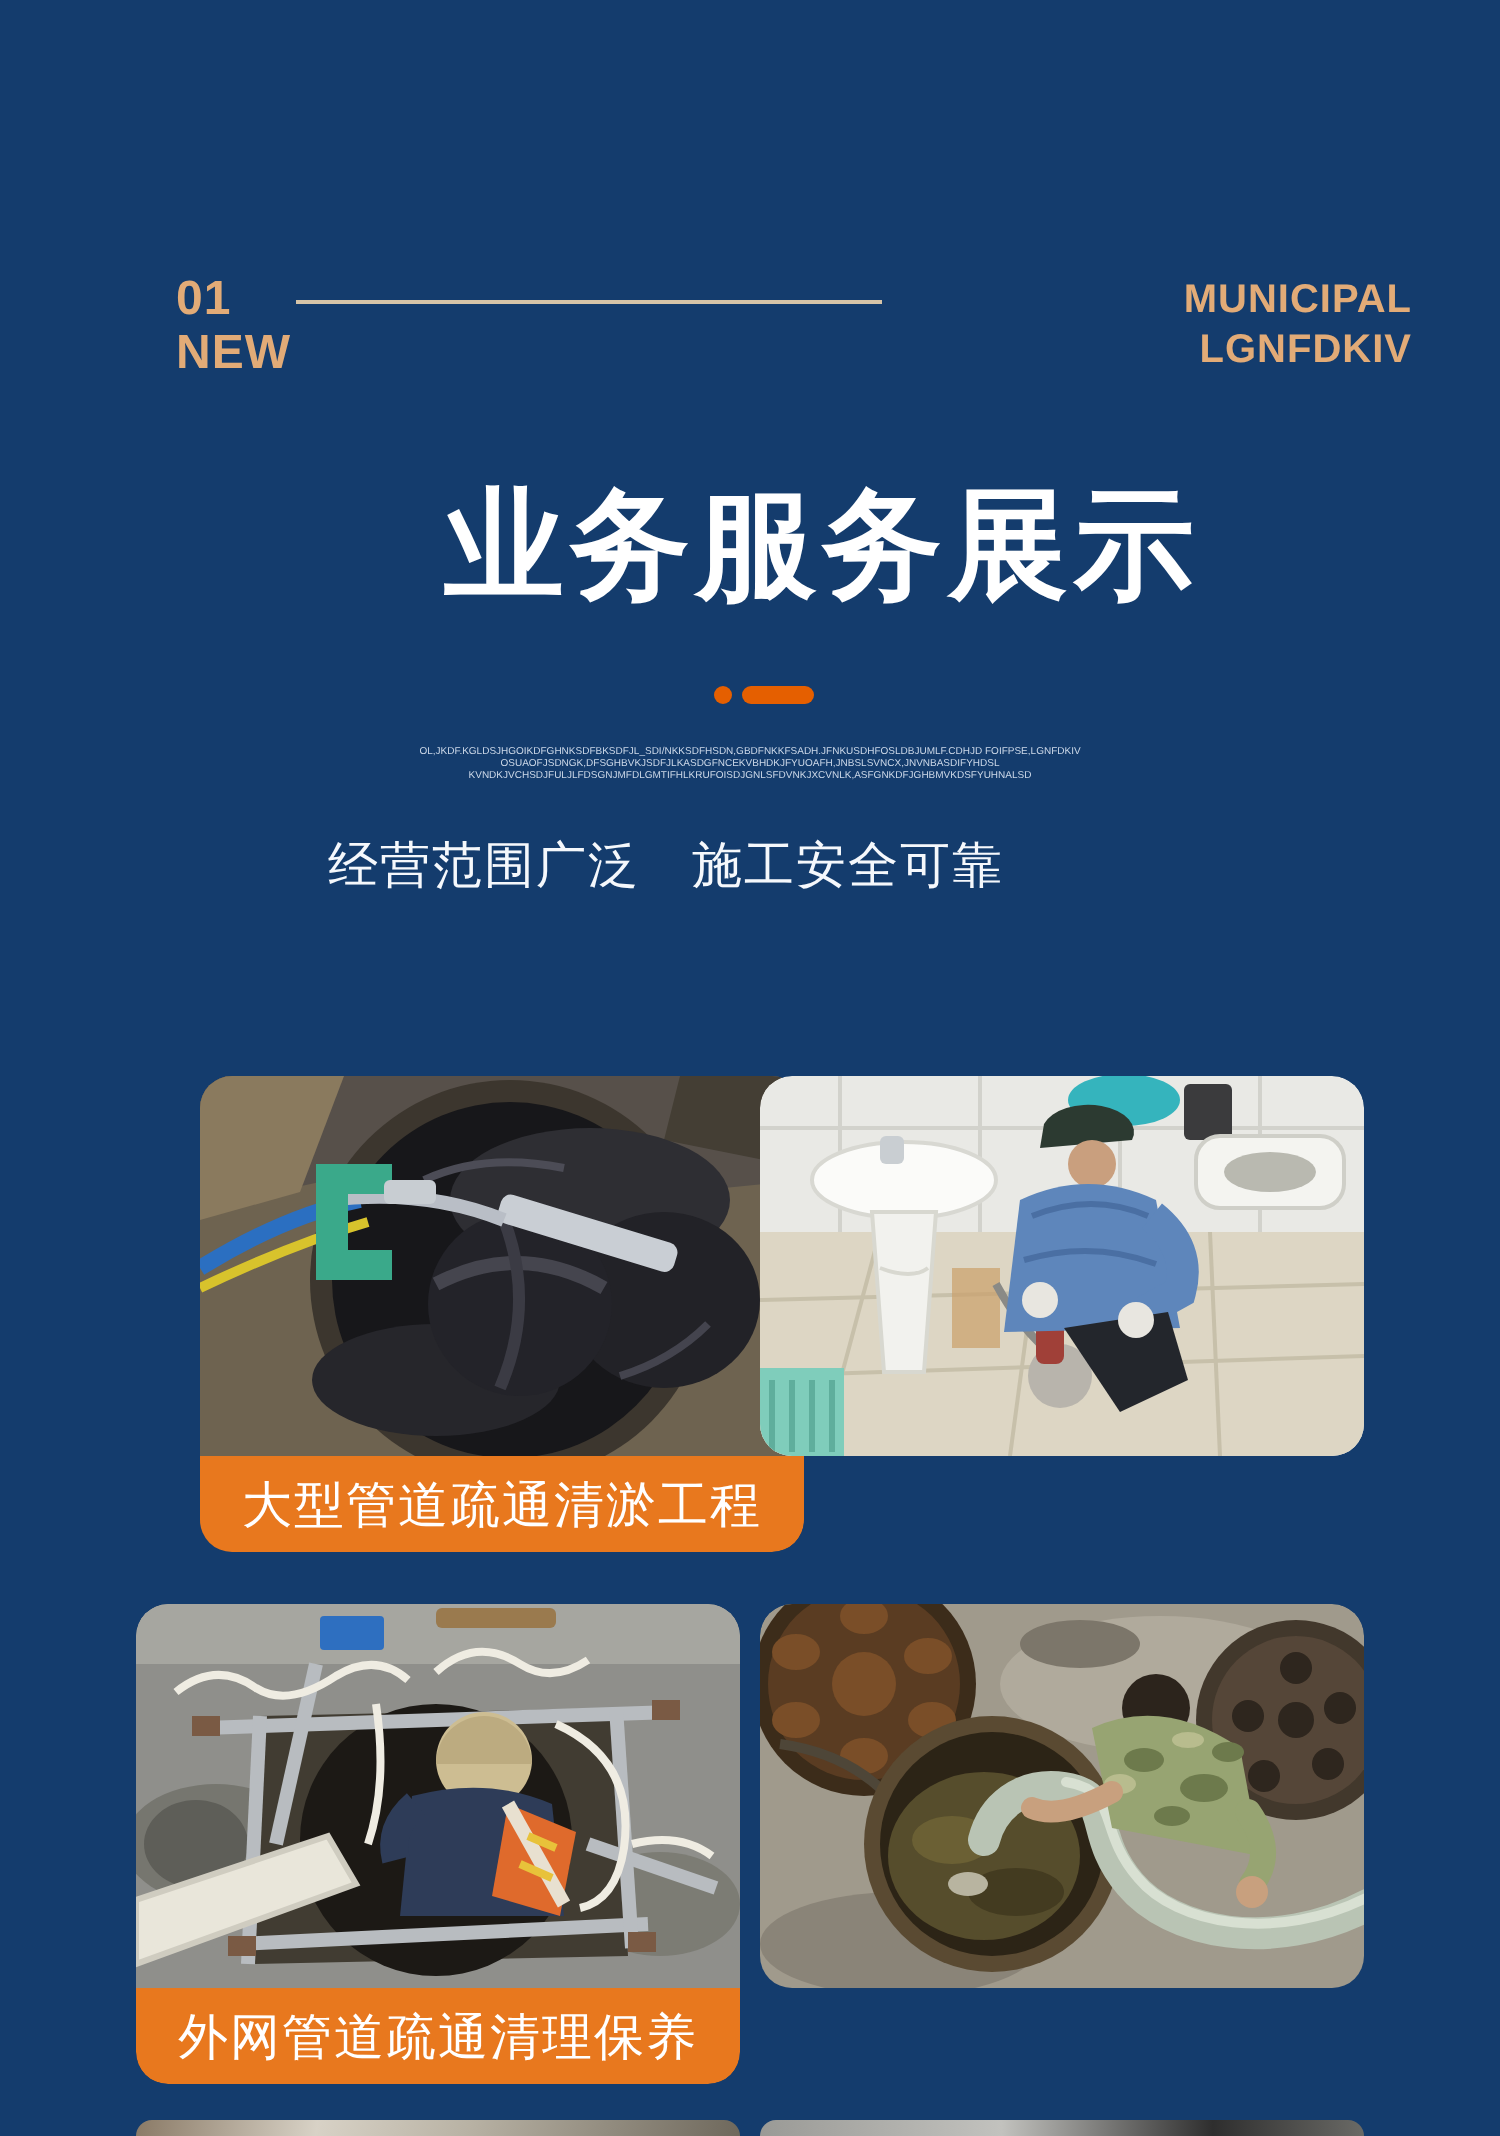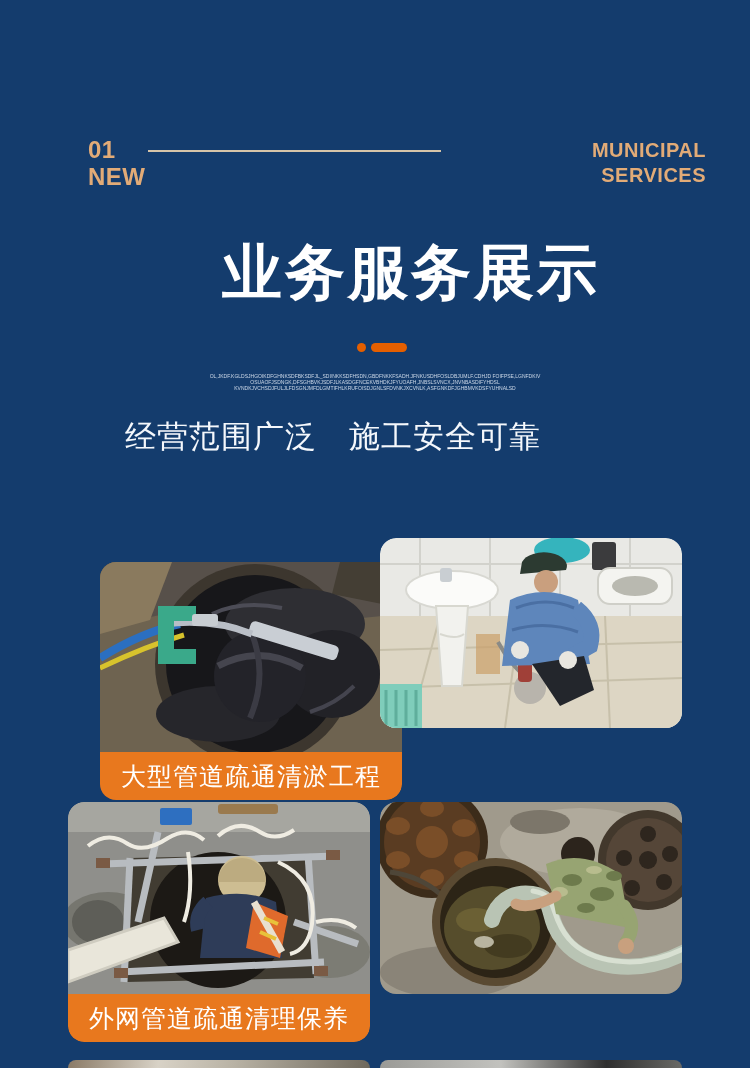--- a/index.html
+++ b/index.html
@@ -29,50 +29,50 @@
   
   .hero-title{left:0;top:233px;width:750px;text-align:center;color:#ffffff;
     font-size:60px;font-weight:bold;letter-spacing:3px;padding-left:36px;}
   .sep{left:0;top:343px;width:750px;display:flex;justify-content:center;align-items:center;}
   .sep-inner{display:flex;align-items:center;margin-left:14px;}
   .sep-dot{width:9px;height:9px;border-radius:50%;background:var(--sep-orange);}
   .sep-dash{width:36px;height:9px;border-radius:5px;background:var(--sep-orange);margin-left:5px;}
   .fineprint{left:0;top:373px;width:750px;text-align:center;color:#ccd8e8;
     font-size:5px;line-height:6px;letter-spacing:0;}
   .subtitle{left:0;top:416px;width:666px;text-align:center;color:var(--text-white);
-    font-size:31px;font-weight:500;letter-spacing:1px;}
+    font-size:25px;font-weight:500;letter-spacing:1px;}
 
   
   .card{width:302px;border-radius:16px;overflow:hidden;
     display:flex;flex-direction:column;background:transparent;}
   .card-img{width:302px;overflow:hidden;border-radius:16px 16px 0 0;line-height:0;}
   .card-img svg{display:block;}
   .card-label{height:48px;background:var(--accent-orange);color:#ffffff;
     display:flex;align-items:center;justify-content:center;
     font-size:25px;letter-spacing:1px;border-radius:0 0 16px 16px;}
   .card-label.small{font-size:22px;}
-  .c1{left:68px;top:562px;padding-left:32px;} .c2{left:380px;top:538px;}
+  .c1{left:68px;top:538px;padding-left:32px;} .c2{left:380px;top:538px;}
   .c3{left:68px;top:802px;} .c4{left:380px;top:802px;}
 
   
   .peek{top:1060px;width:302px;height:8px;border-radius:14px 14px 0 0;}
   .peek-l{left:68px;background:linear-gradient(100deg,#8a7a66 0%,#d8d2c6 30%,#b8b2a4 55%,#6e685c 100%);}
   .peek-r{left:380px;background:linear-gradient(90deg,#9a9a96 0%,#c2c2be 40%,#2e2e2e 75%,#6a6a66 100%);}
 </style>
 </head>
 <body>
 
 <div class="abs hdr-index">
   <div>01</div>
   <div>NEW</div>
 </div>
 <div class="abs hdr-line"></div>
 <div class="abs hdr-right">
   <div>MUNICIPAL</div>
-  <div>SERVICES</div>
+  <div>LGNFDKIV</div>
 </div>
 
 <div class="abs hero-title">业务服务展示</div>
 <div class="abs sep">
   <div class="sep-inner">
     <span class="sep-dot"></span>
     <span class="sep-dash"></span>
   </div>
 </div>
 <div class="abs fineprint">

